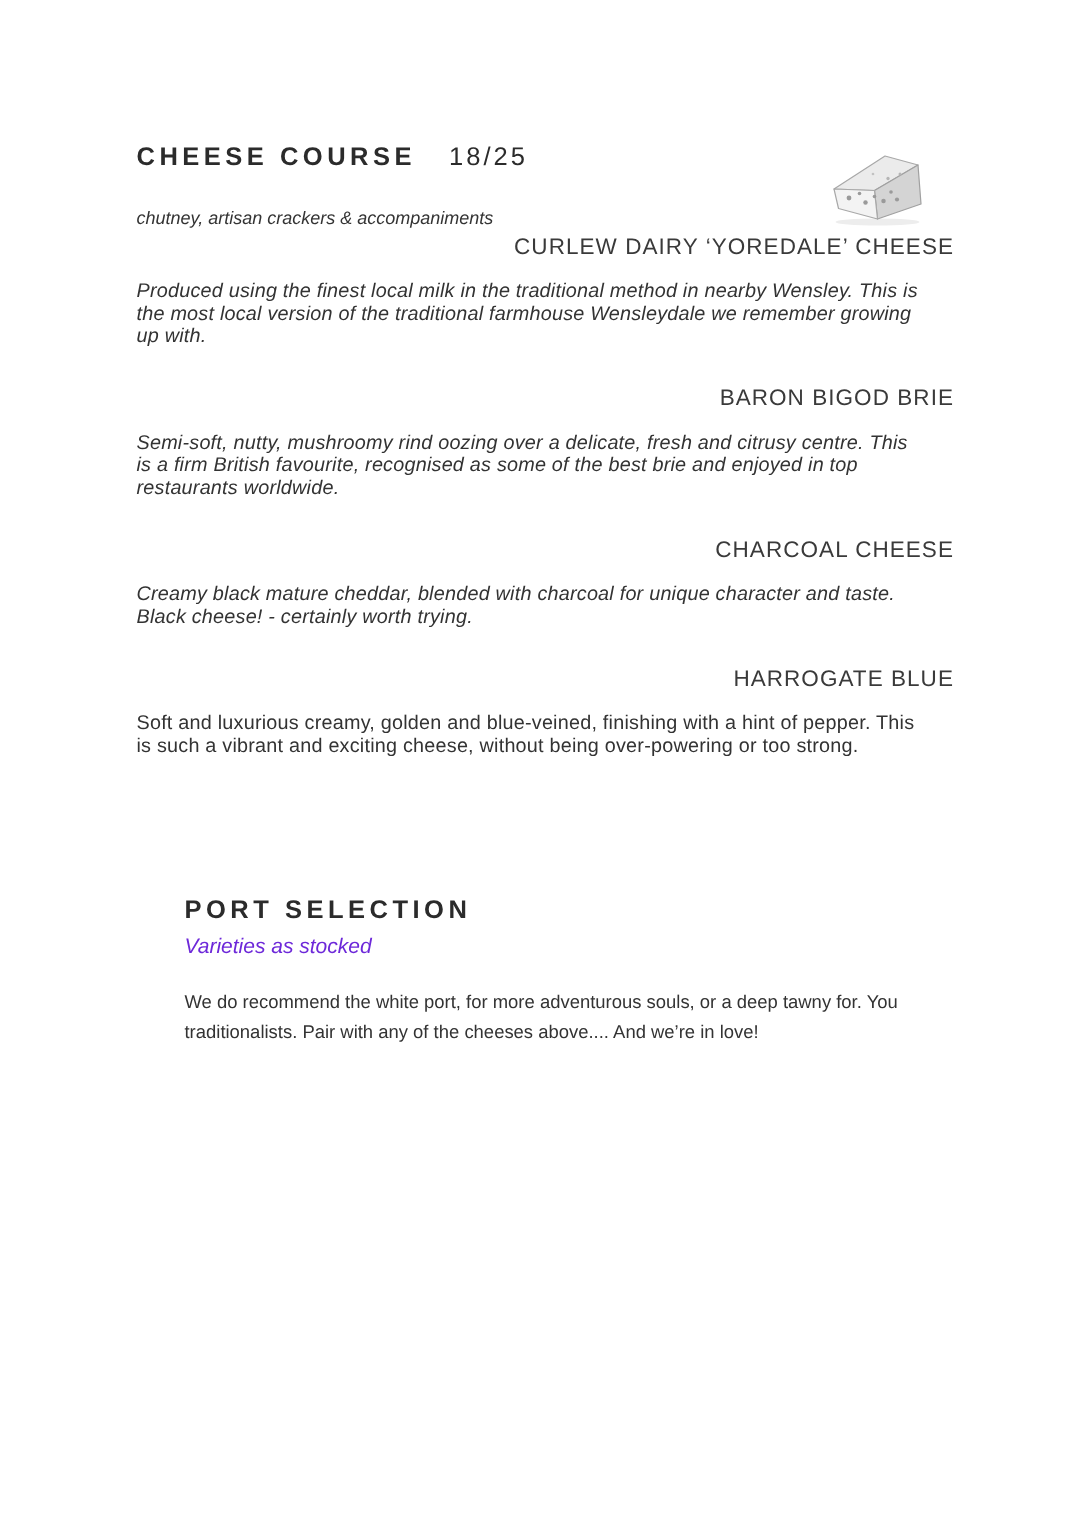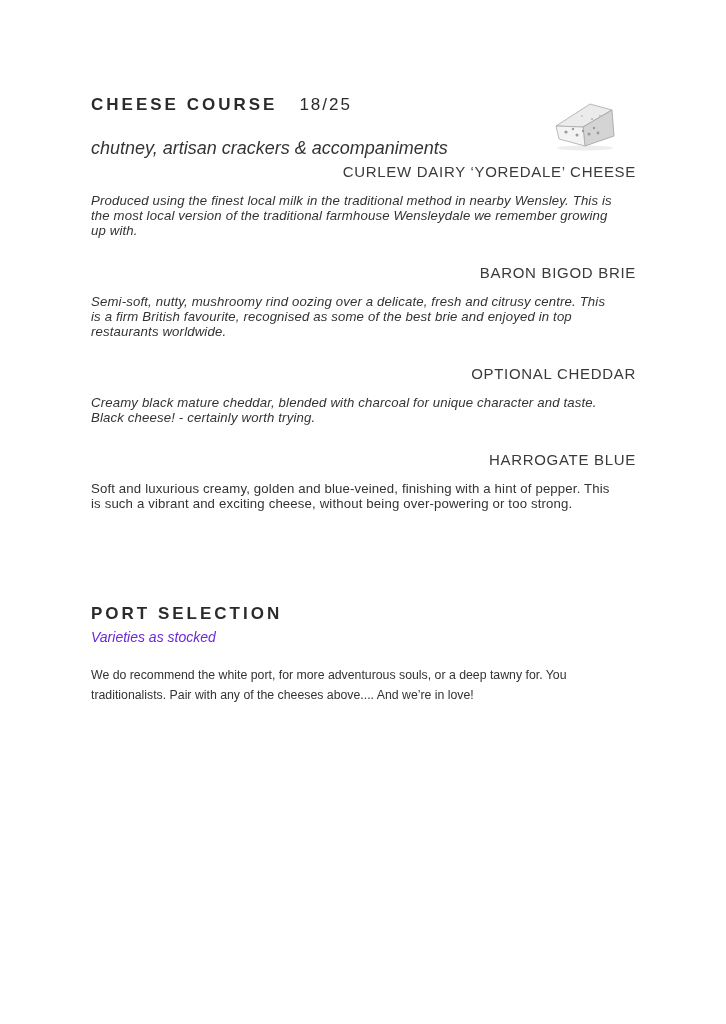--- a/index.html
+++ b/index.html
@@ -32,21 +32,21 @@
   }
   .price {
     font-size: 17px;
     font-weight: 400;
     letter-spacing: 2px;
     color: #2b2b2b;
     margin-left: 22px;
   }
   .subtitle {
     font-style: italic;
-    font-size: 18px;
+    font-size: 12px;
     color: #343434;
     margin-bottom: 4px;
   }
   .option-line {
     font-style: italic;
     font-size: 12.5px;
     letter-spacing: 0.4px;
     color: #343434;
     margin-bottom: 50px;
   }
@@ -70,21 +70,21 @@
   .desc {
     font-style: italic;
     font-size: 13.2px;
     line-height: 15px;
     letter-spacing: 0.15px;
     color: #333333;
     max-width: 525px;
   }
   .desc.roman { font-style: normal; }
   
-  .port-section { margin-top: 93px; }
+  .port-section { margin-top: 93px; margin-left: 32px; }
   .port-title {
     font-size: 17px;
     font-weight: 700;
     letter-spacing: 3px;
     color: #2b2b2b;
     margin-bottom: 5px;
   }
   .port-subtitle {
     font-style: italic;
     font-size: 14px;
@@ -131,21 +131,21 @@
     <div class="desc">Produced using the finest local milk in the traditional method in nearby Wensley.  This is the most local version of the traditional farmhouse Wensleydale we remember growing up with.</div>
   </div>
 
 
   <div class="cheese">
     <div class="cheese-name">BARON BIGOD BRIE</div>
     <div class="desc">Semi-soft, nutty, mushroomy rind oozing over a delicate, fresh and citrusy centre.  This is a firm British favourite, recognised as some of the best brie and enjoyed in top restaurants worldwide.</div>
   </div>
 
   <div class="cheese">
-    <div class="cheese-name">OPTIONAL CHEDDAR</div>
+    <div class="cheese-name">CHARCOAL CHEESE</div>
     <div class="desc">Creamy black mature cheddar, blended with charcoal for unique character and taste.  Black cheese! - certainly worth trying.</div>
   </div>
 
   <div class="cheese">
     <div class="cheese-name">HARROGATE BLUE</div>
     <div class="desc roman">Soft and luxurious creamy, golden and blue-veined, finishing with a hint of pepper.  This is such a vibrant and exciting cheese, without being over-powering or too strong.</div>
   </div>
 
   <div class="port-section">
     <div class="port-title">PORT SELECTION</div>

